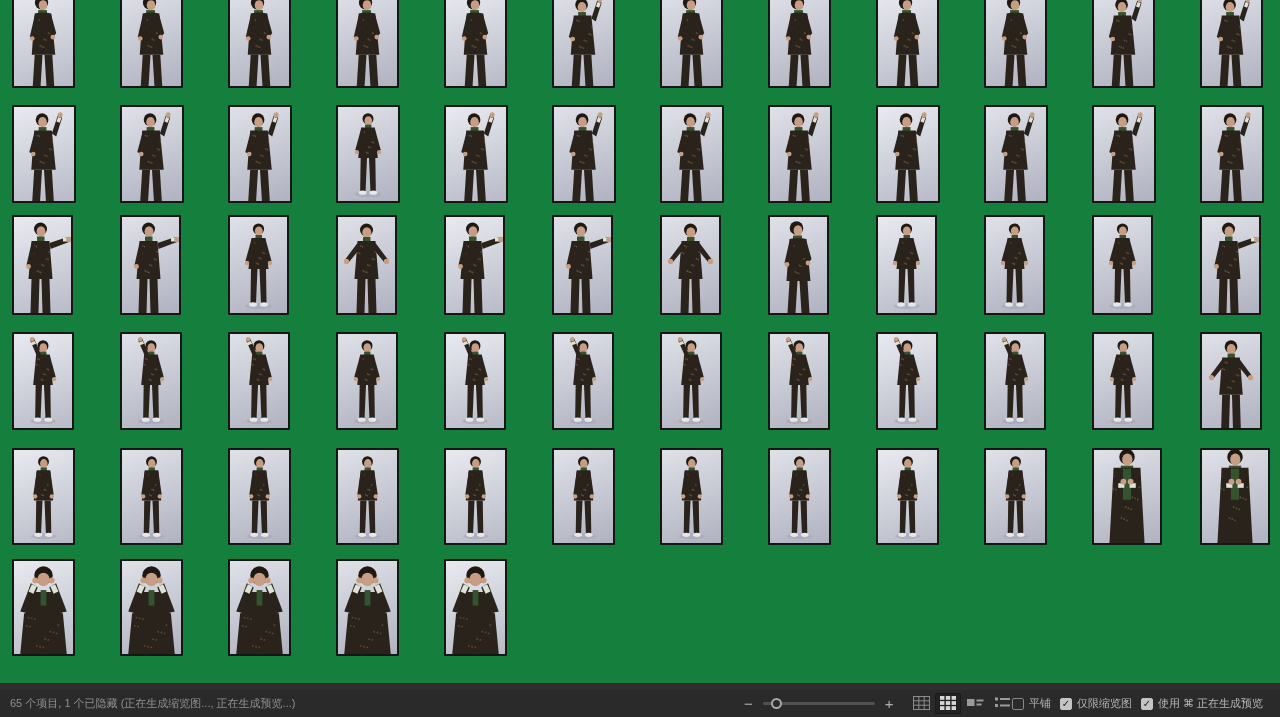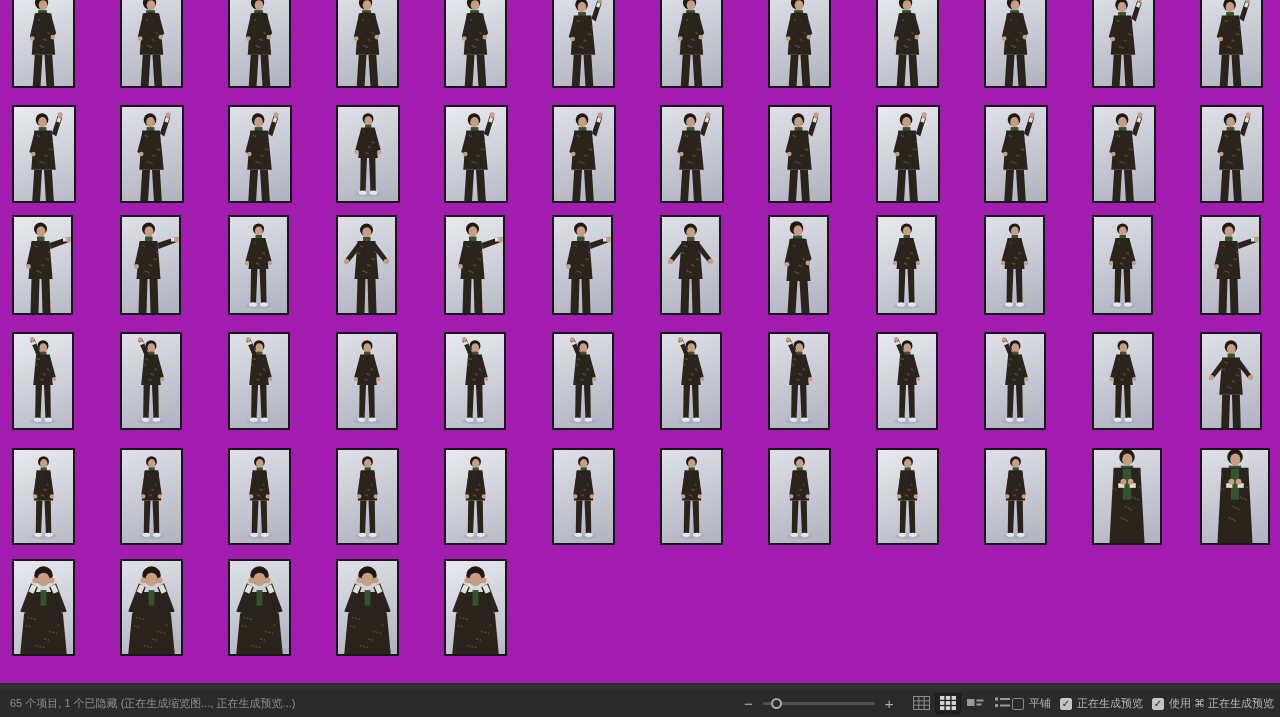--- a/index.html
+++ b/index.html
@@ -1,19 +1,19 @@
 <!DOCTYPE html>
 <html><head>
 <meta charset="utf-8">
 <style>
   html,body{margin:0;padding:0;background:#222;}
   *{box-sizing:border-box;}
   .app{
     position:relative;width:1280px;height:717px;overflow:hidden;
-    background:#a21caf;
+    background:#15803d;
     font-family:"Liberation Sans","DejaVu Sans",sans-serif;
     -webkit-font-smoothing:antialiased;
   }
   
   .content-area{position:absolute;left:0;top:0;width:1280px;height:683px;overflow:hidden;}
   #grid{position:absolute;left:0;top:0;width:100%;height:100%;}
   .thumb{
     position:absolute;border:2px solid #161616;border-radius:1px;
     background:linear-gradient(160deg,#e0e1e8 0%,#cbcdd7 42%,#b0b2c0 100%);
     overflow:hidden;cursor:pointer;
@@ -2032,21 +2032,21 @@
       </div>
     </div>
 
     <div class="opts-group">
       <label class="opt">
         <span class="cb"></span>
         <span class="opt-label">平铺</span>
       </label>
       <label class="opt">
         <span class="cb checked">✓</span>
-        <span class="opt-label">正在生成预览</span>
+        <span class="opt-label">仅限缩览图</span>
       </label>
       <label class="opt">
         <span class="cb checked">✓</span>
         <span class="opt-label">使用 ⌘ 正在生成预览</span>
       </label>
     </div>
   </div>
 
 </div>
 

